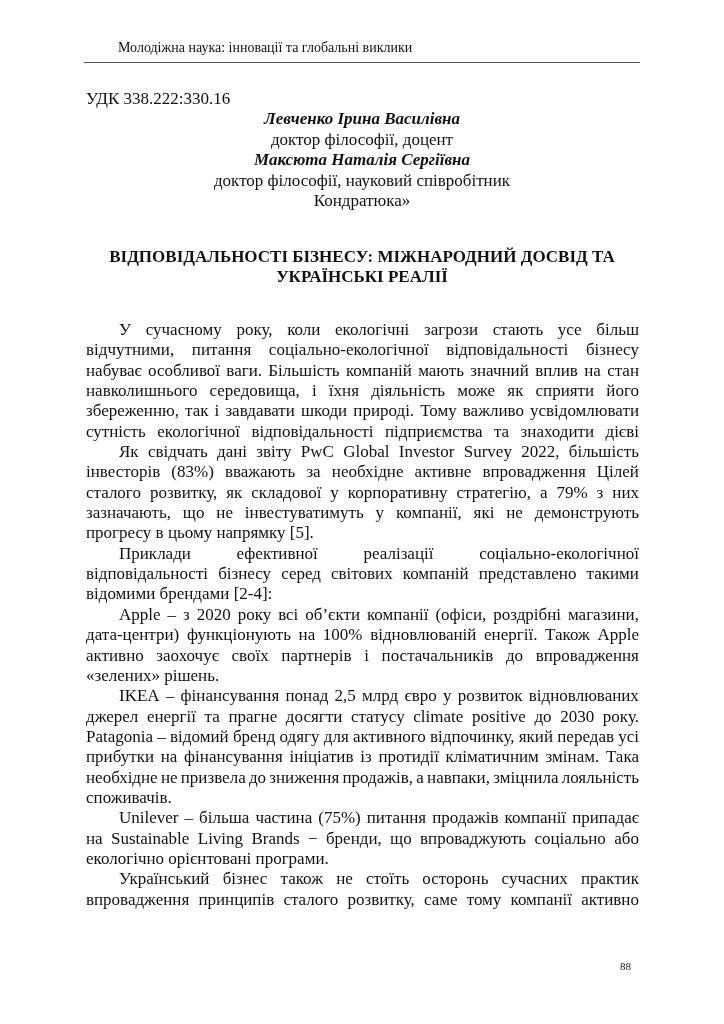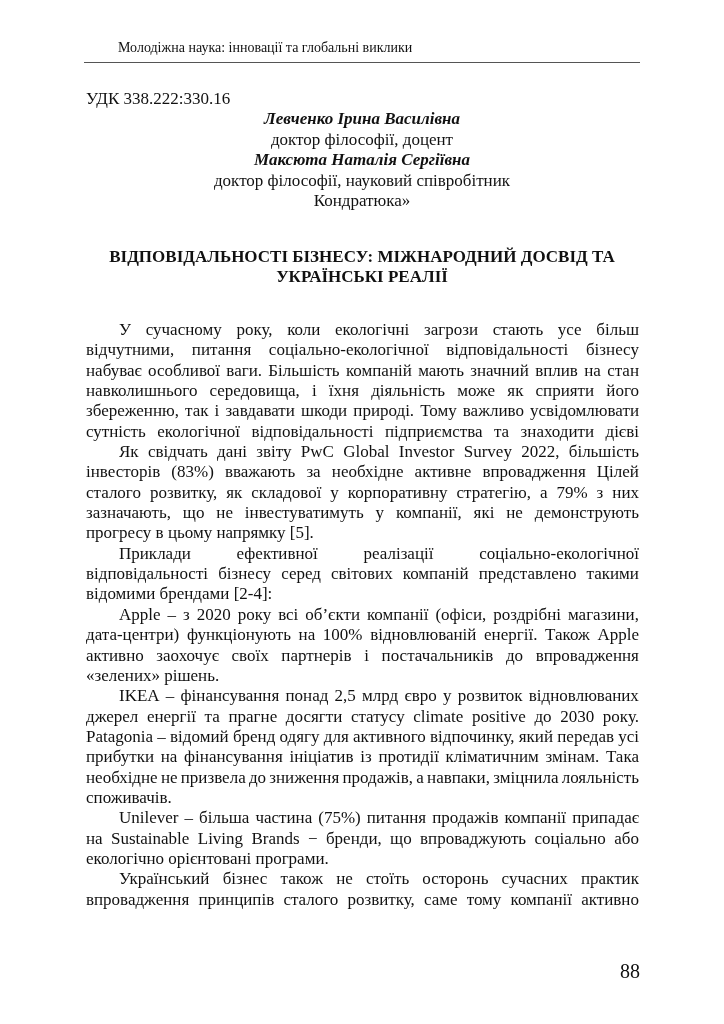--- a/index.html
+++ b/index.html
@@ -7,21 +7,21 @@
          font-family: "Liberation Serif", "DejaVu Serif", serif; color: #111; }
   .running-header { position: absolute; left: 118px; top: 40px; font-size: 14px; }
   .header-rule { position: absolute; left: 84px; top: 62px; width: 556px; height: 0;
                  border-top: 1.2px solid #555; }
   .udc { position: absolute; left: 86px; top: 89px; font-size: 17px; }
   .center-block { position: absolute; left: 84px; width: 556px; text-align: center; font-size: 17px; }
   .authors { top: 109px; line-height: 20.5px; }
   .author-name { font-weight: bold; font-style: italic; }
   .title { top: 247px; font-weight: bold; font-size: 17px; line-height: 20px; }
   .body { position: absolute; left: 86px; width: 553px; top: 320px; font-size: 17px; line-height: 20.35px; }
-  .page-number { position: absolute; left: 620px; top: 960px; font-size: 20px; }
+  .page-number { position: absolute; left: 620px; top: 960px; font-size: 11px; }
   
   .jline { display: flex; justify-content: space-between; height: 20.35px; white-space: nowrap; }
   .jline.indent { padding-left: 33px; }
   .lline { display: block; height: 20.35px; white-space: nowrap; }
 </style>
 </head>
 <body>
 
 <div class="running-header">Молодіжна наука: інновації та глобальні виклики</div>
 <div class="header-rule"></div>

